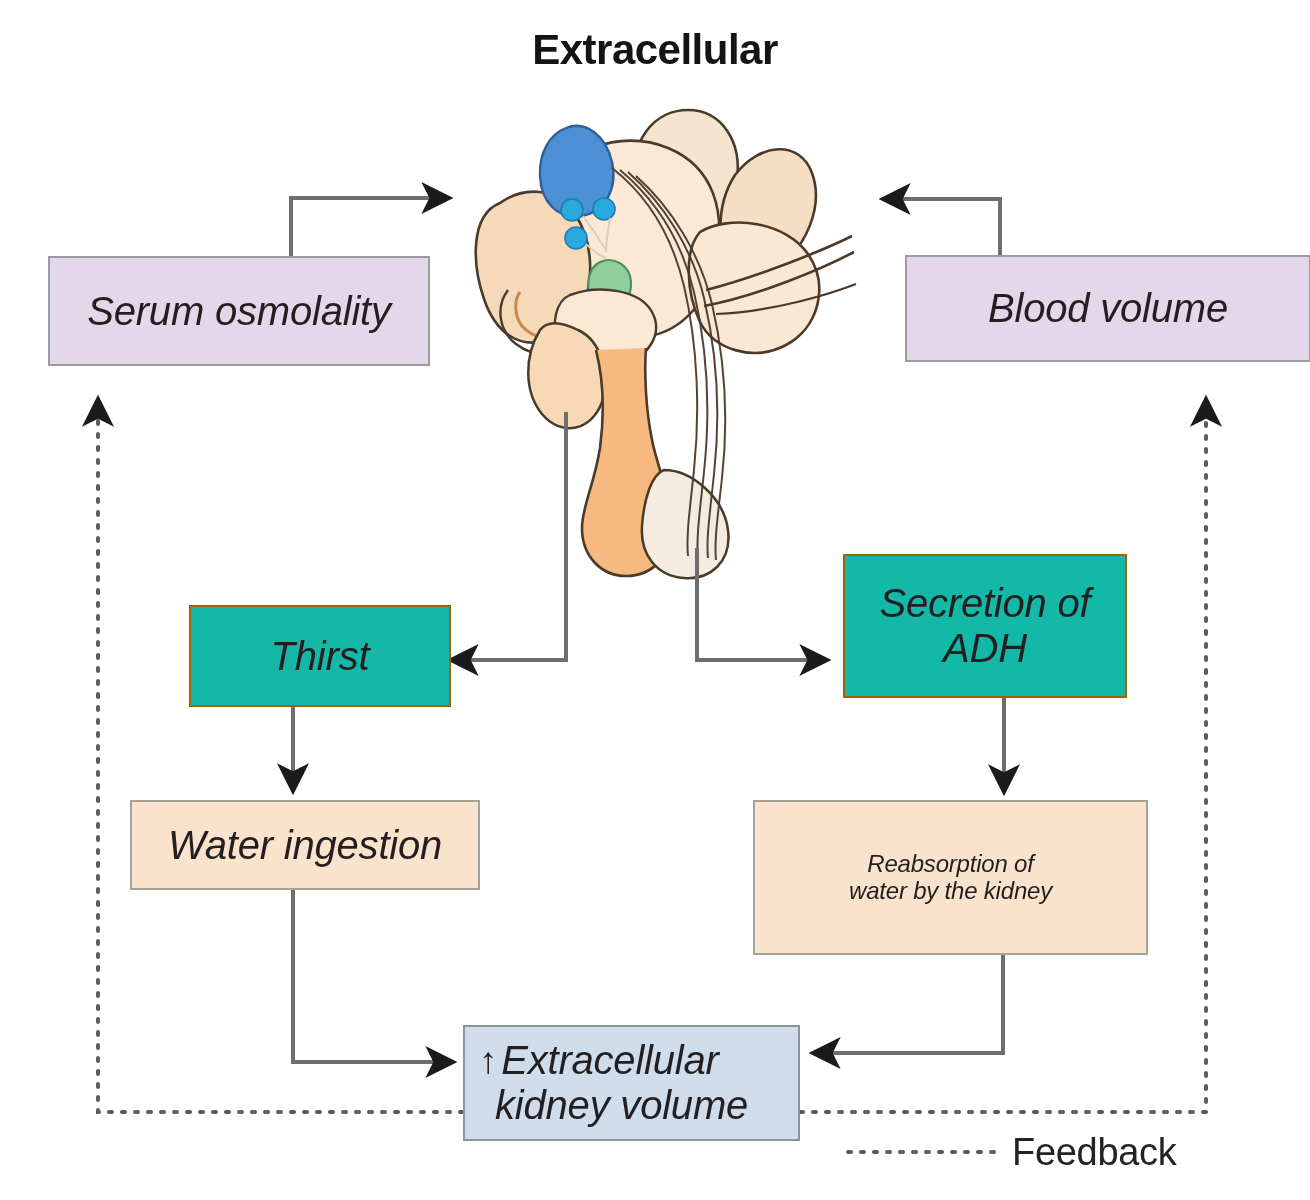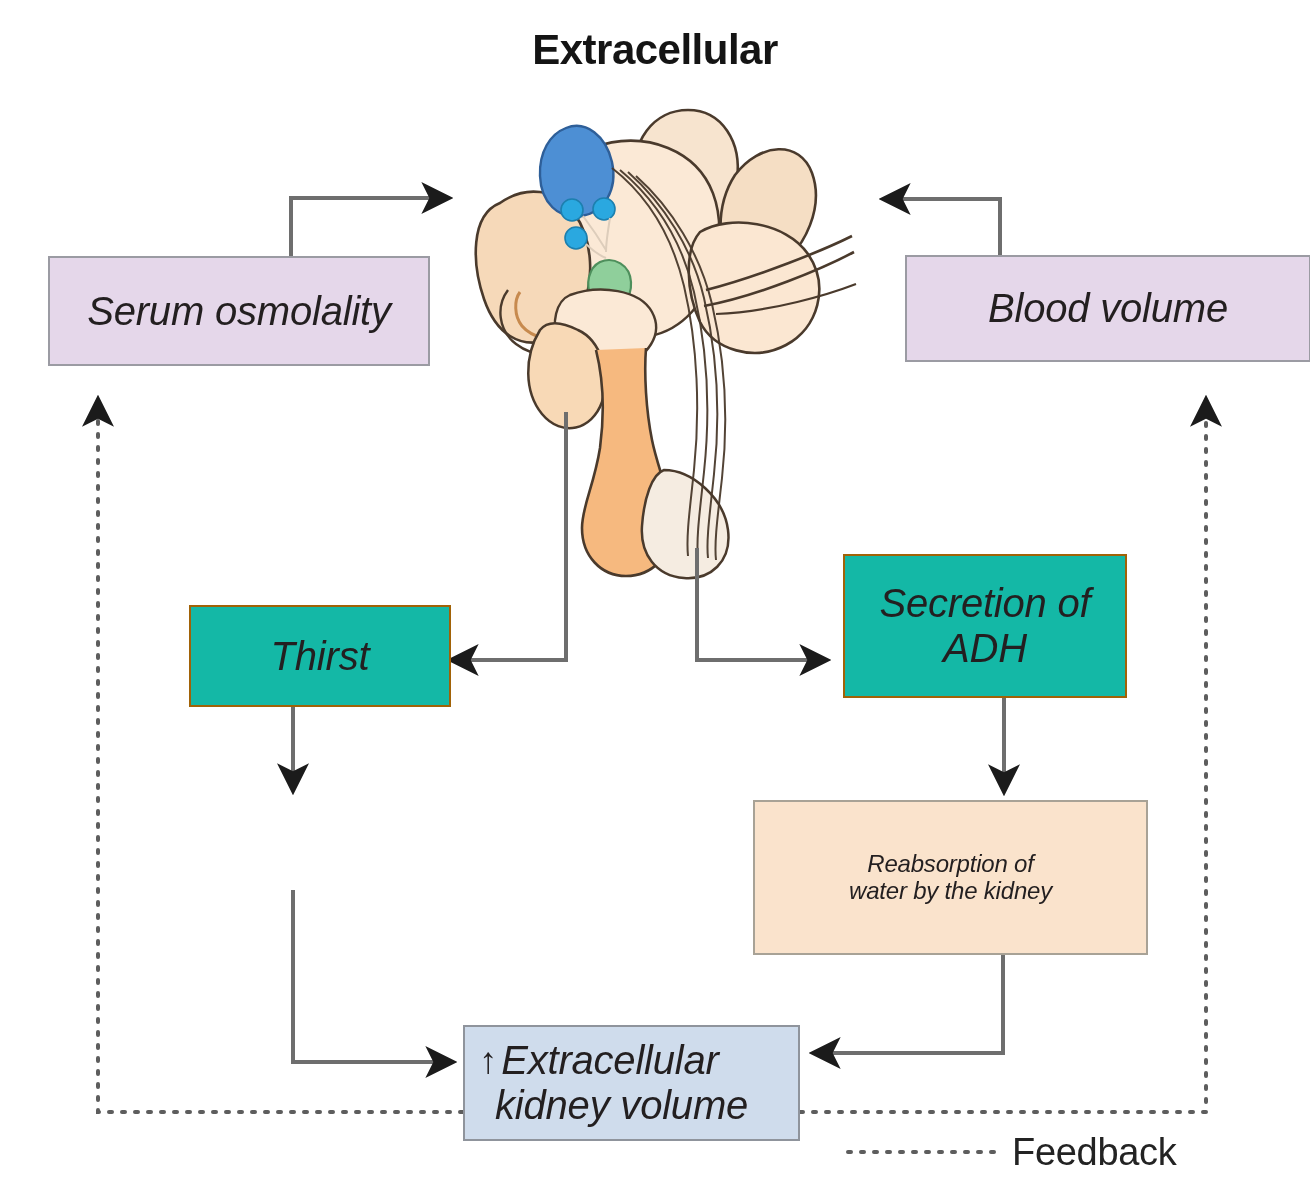--- a/index.html
+++ b/index.html
@@ -197,20 +197,23 @@
 
   <div class="node node-yellow" style="left:173px; top:605px; width:262px; height:102px; font-size:40px;margin-left:16px;">
     <span>Thirst</span>
   </div>
 
   <div class="node node-yellow" style="left:843px; top:554px; width:284px; height:144px; font-size:40px; flex-direction:column;">
     <span>Secretion of</span>
     <span>ADH</span>
   </div>
 
+  <div class="node node-peach" style="left:130px; top:800px; width:350px; height:90px; font-size:40px;">
+    <span>Water ingestion</span>
+  </div>
 
   <div class="node node-peach" style="left:753px; top:800px; width:395px; height:155px; font-size:24px; flex-direction:column;">
     <span>Reabsorption of</span>
     <span>water by the kidney</span>
   </div>
 
   <div class="node node-blue" style="left:463px; top:1025px; width:337px; height:116px; font-size:40px; flex-direction:column; align-items:flex-start; padding-left:14px;">
     <span style="display:flex; align-items:center;">
       <span class="up-glyph">↑</span>
       <span>Extracellular</span>

